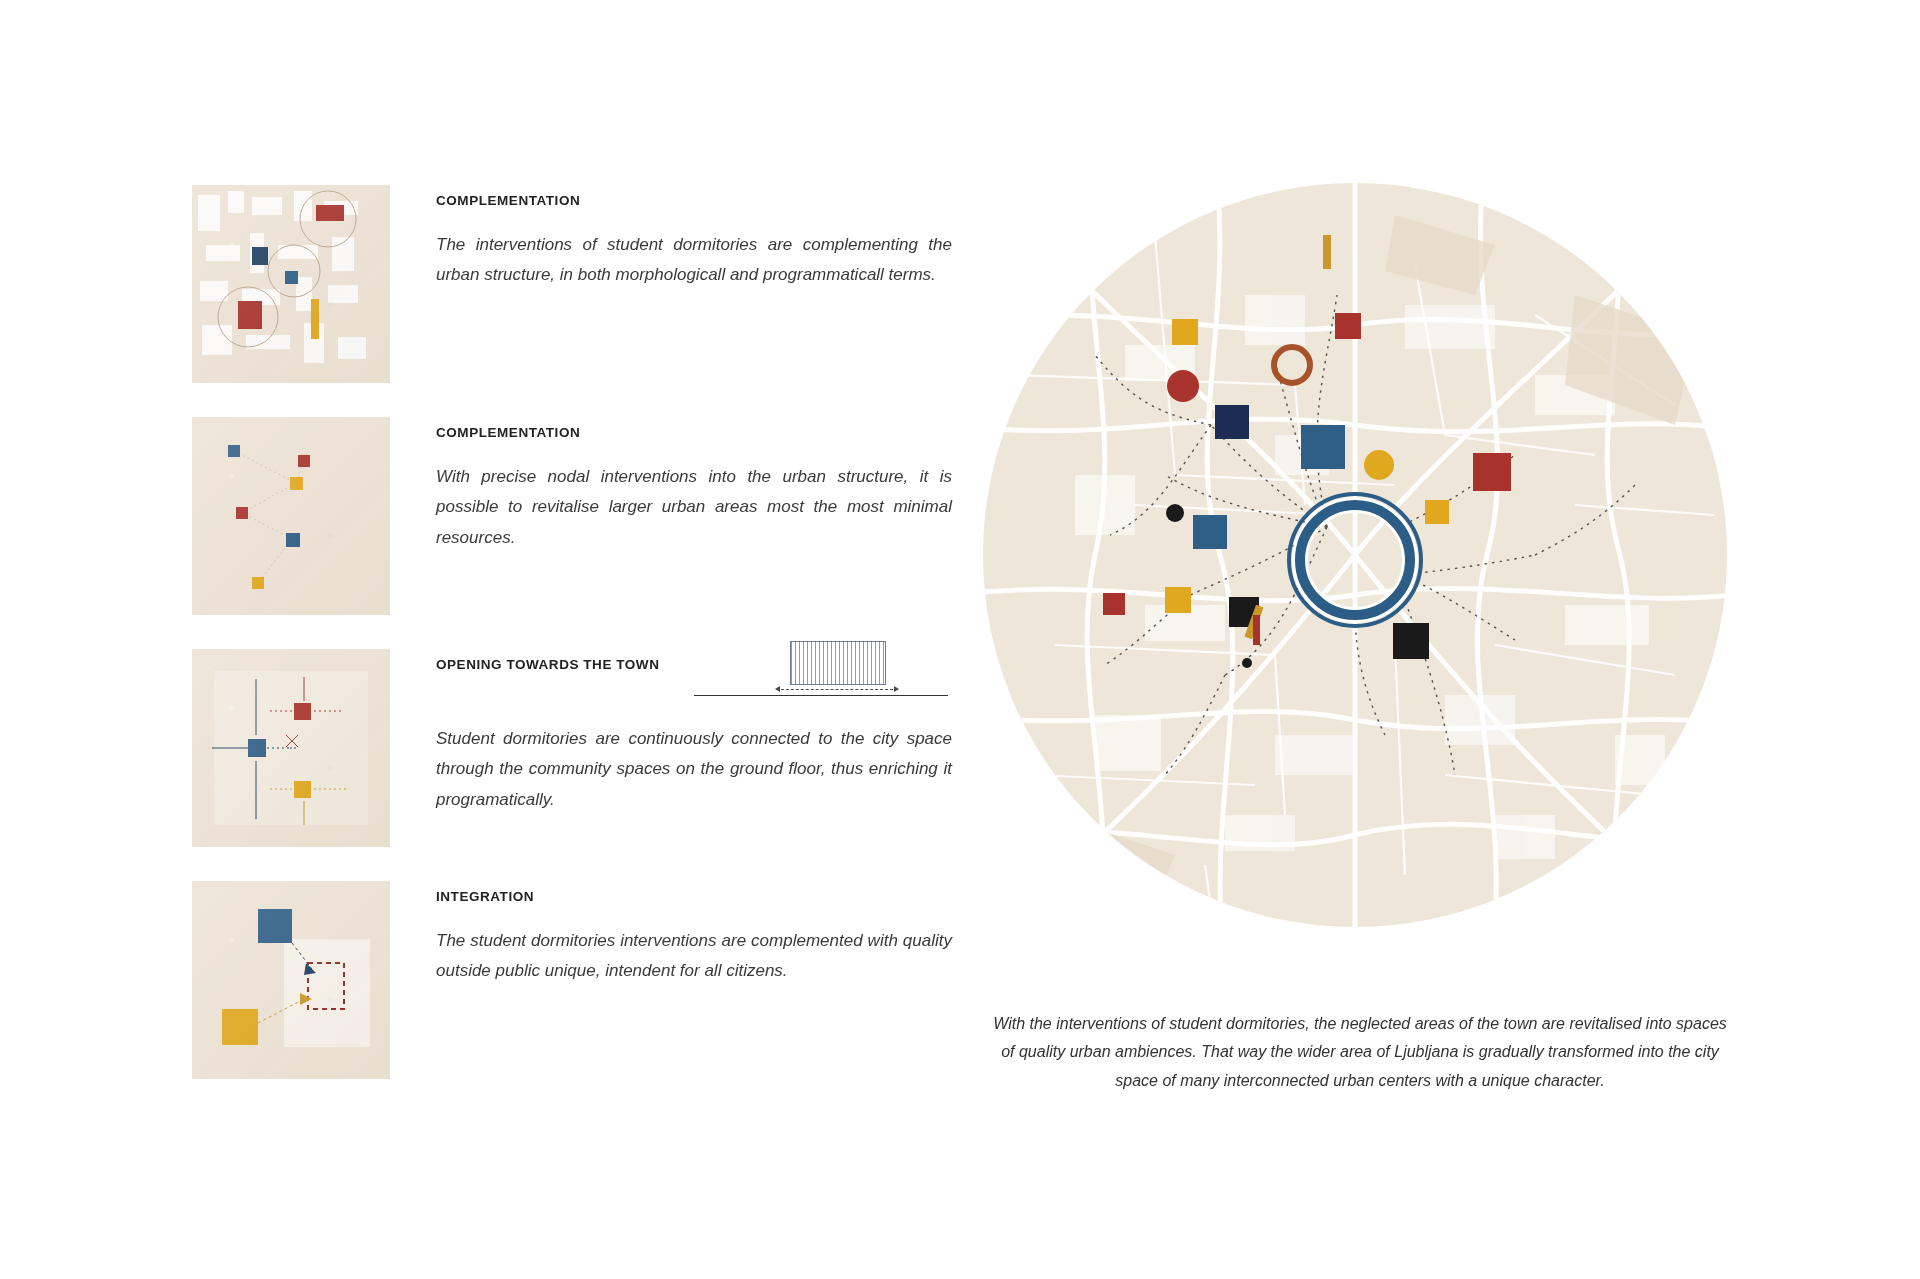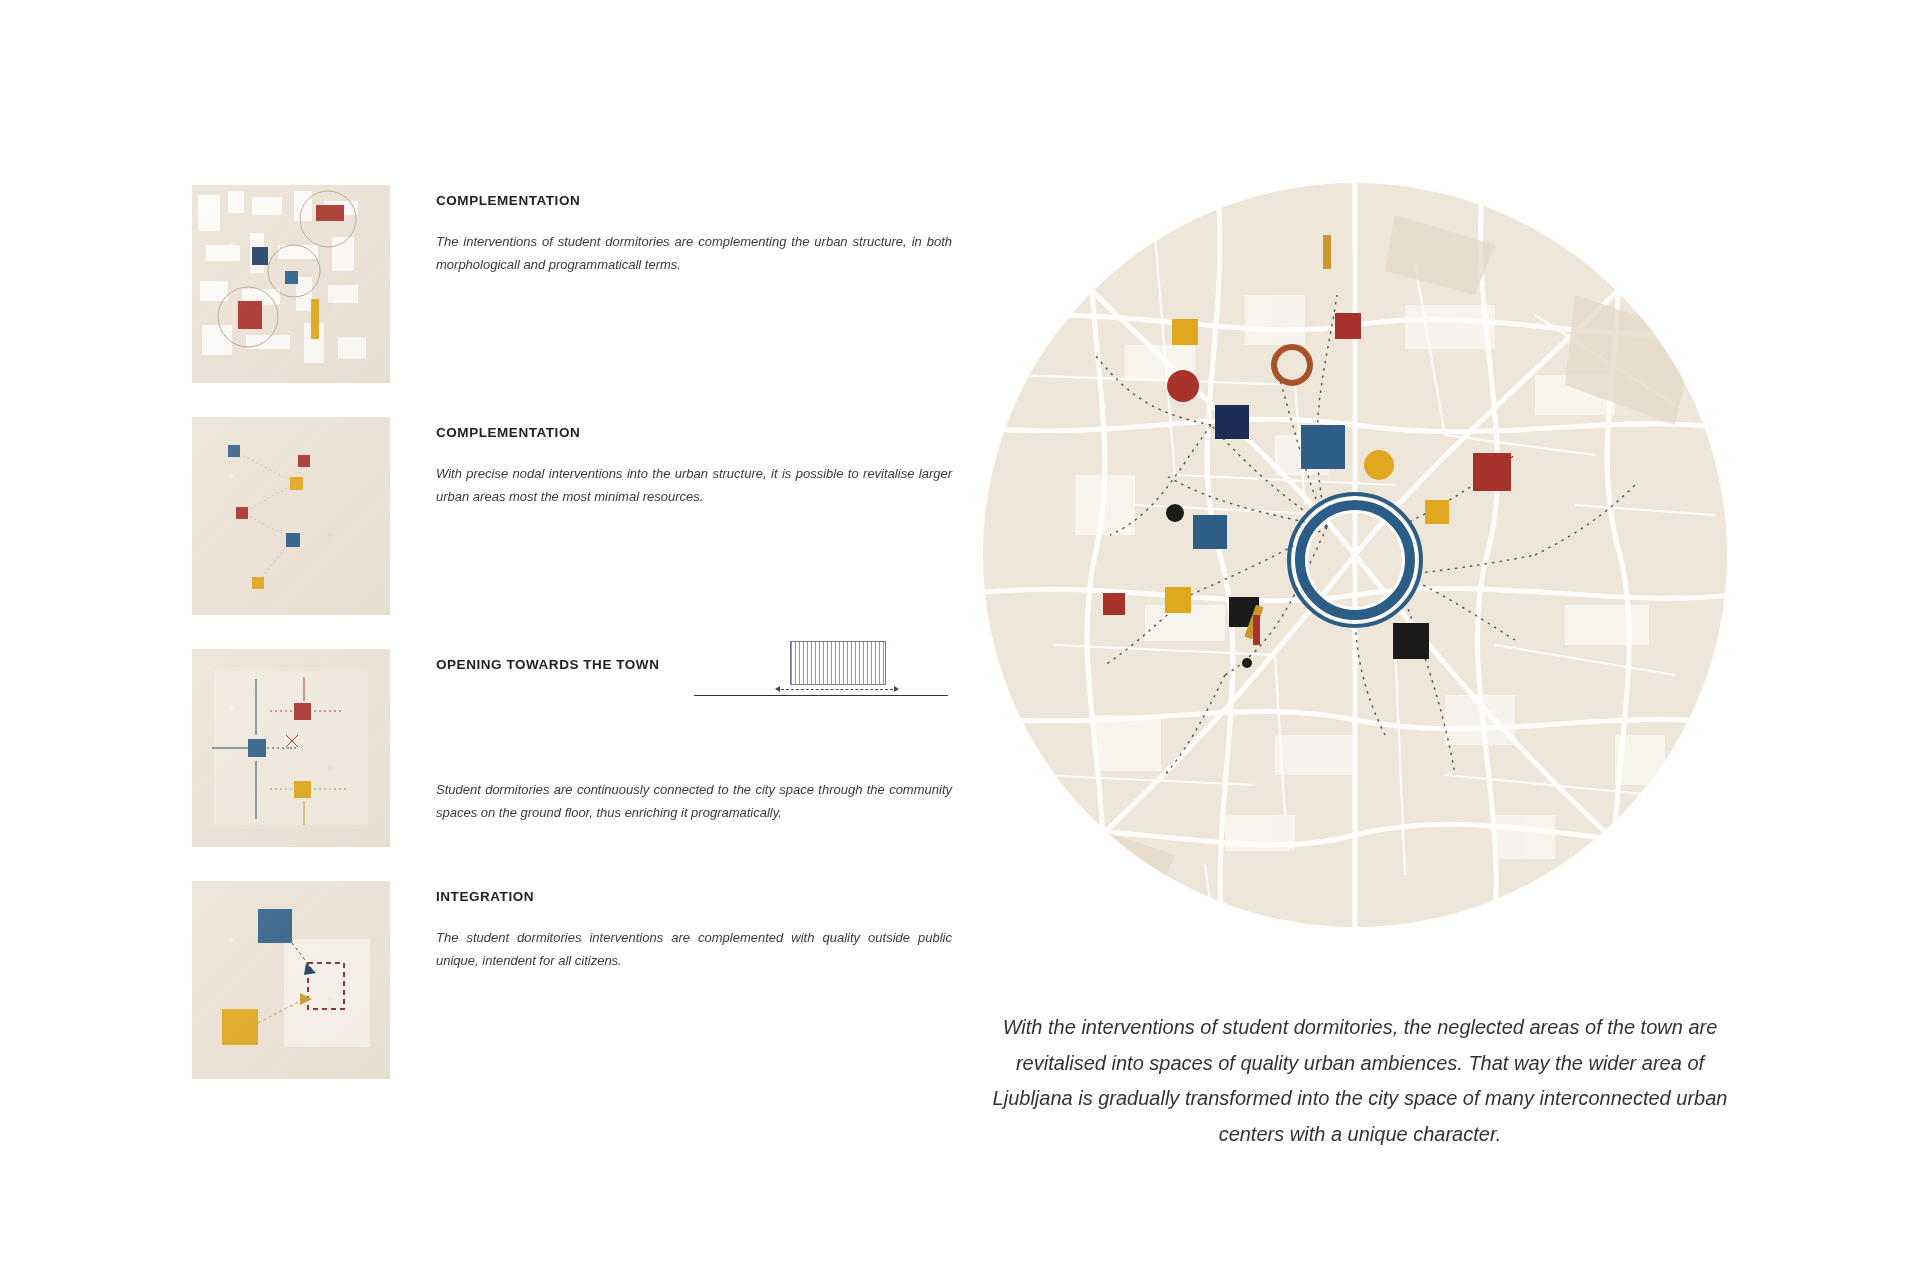--- a/index.html
+++ b/index.html
@@ -58,21 +58,21 @@
     width: 516px;
   }
   .c-title {
     font-size: 13.5px;
     font-weight: bold;
     letter-spacing: .55px;
     color: #222;
     margin: 8px 0 22px 0;
   }
   .c-body {
-    font-size: 13px;
+    font-size: 17px;
     font-style: italic;
     line-height: 1.78;
     color: #3a3a3a;
     text-align: justify;
   }
 
   
   .scalebar {
     position: absolute;
     left: 258px;
@@ -124,21 +124,21 @@
     left: 975px;
     top: 175px;
     width: 760px;
     height: 760px;
   }
   .caption {
     position: absolute;
     left: 990px;
     top: 1010px;
     width: 740px;
-    font-size: 20px;
+    font-size: 16px;
     font-style: italic;
     line-height: 1.78;
     color: #333;
     text-align: center;
   }
 
   svg { display: block; }
 </style>
 </head>
 <body>
@@ -243,21 +243,21 @@
           </g>
         </svg>
       </div>
       <div class="txtcol">
         <div class="c-title">OPENING TOWARDS THE TOWN</div>
         <div class="scalebar">
           <div class="hatch"></div>
           <div class="line"></div>
           <div class="dimline"></div>
         </div>
-        <div class="c-body" style="margin-top:106px">Student dormitories are continuously connected to the city space through the community spaces on the ground floor, thus enriching it programatically.</div>
+        <div class="c-body" style="margin-top:52px">Student dormitories are continuously connected to the city space through the community spaces on the ground floor, thus enriching it programatically.</div>
       </div>
     </div>
 
     <div class="concept">
       <div class="thumb">
         <div class="grain"></div>
         <svg width="198" height="198" viewBox="0 0 198 198">
           <rect x="92" y="58" width="86" height="108" fill="#f7f2ea" opacity="0.9"></rect>
           <rect x="66" y="28" width="34" height="34" fill="#2f5e86"></rect>
           <rect x="30" y="128" width="36" height="36" fill="#e0a81f"></rect>

